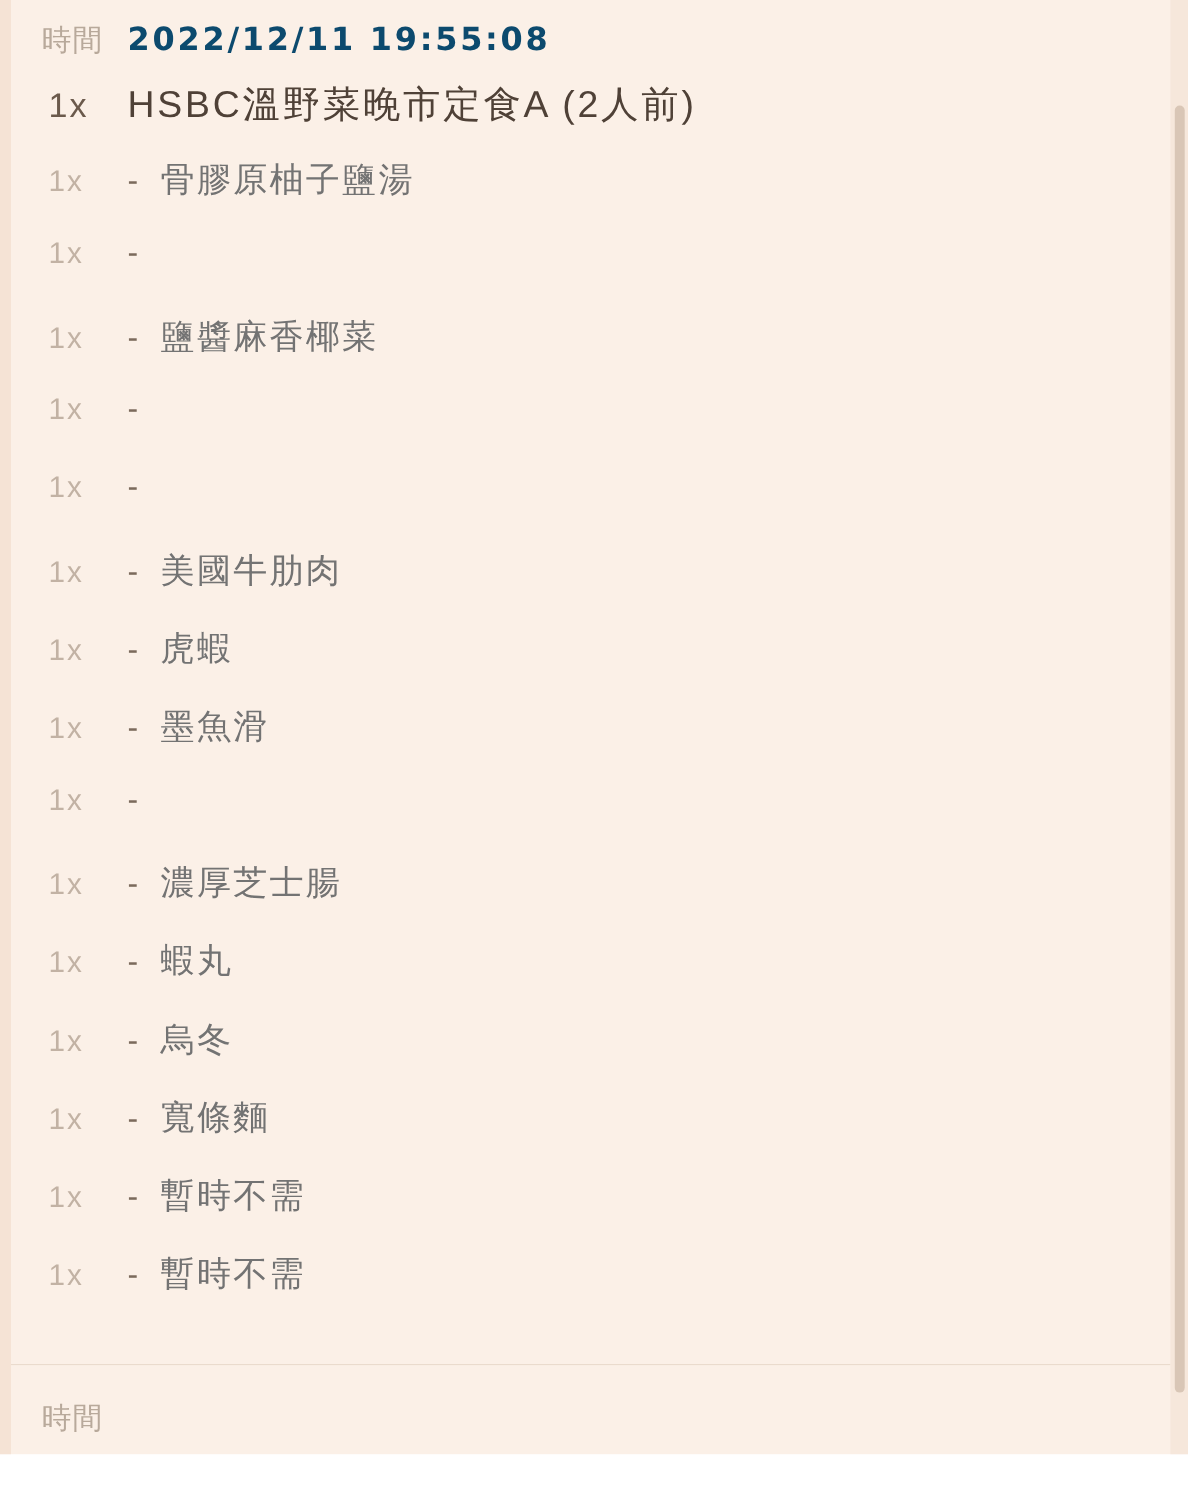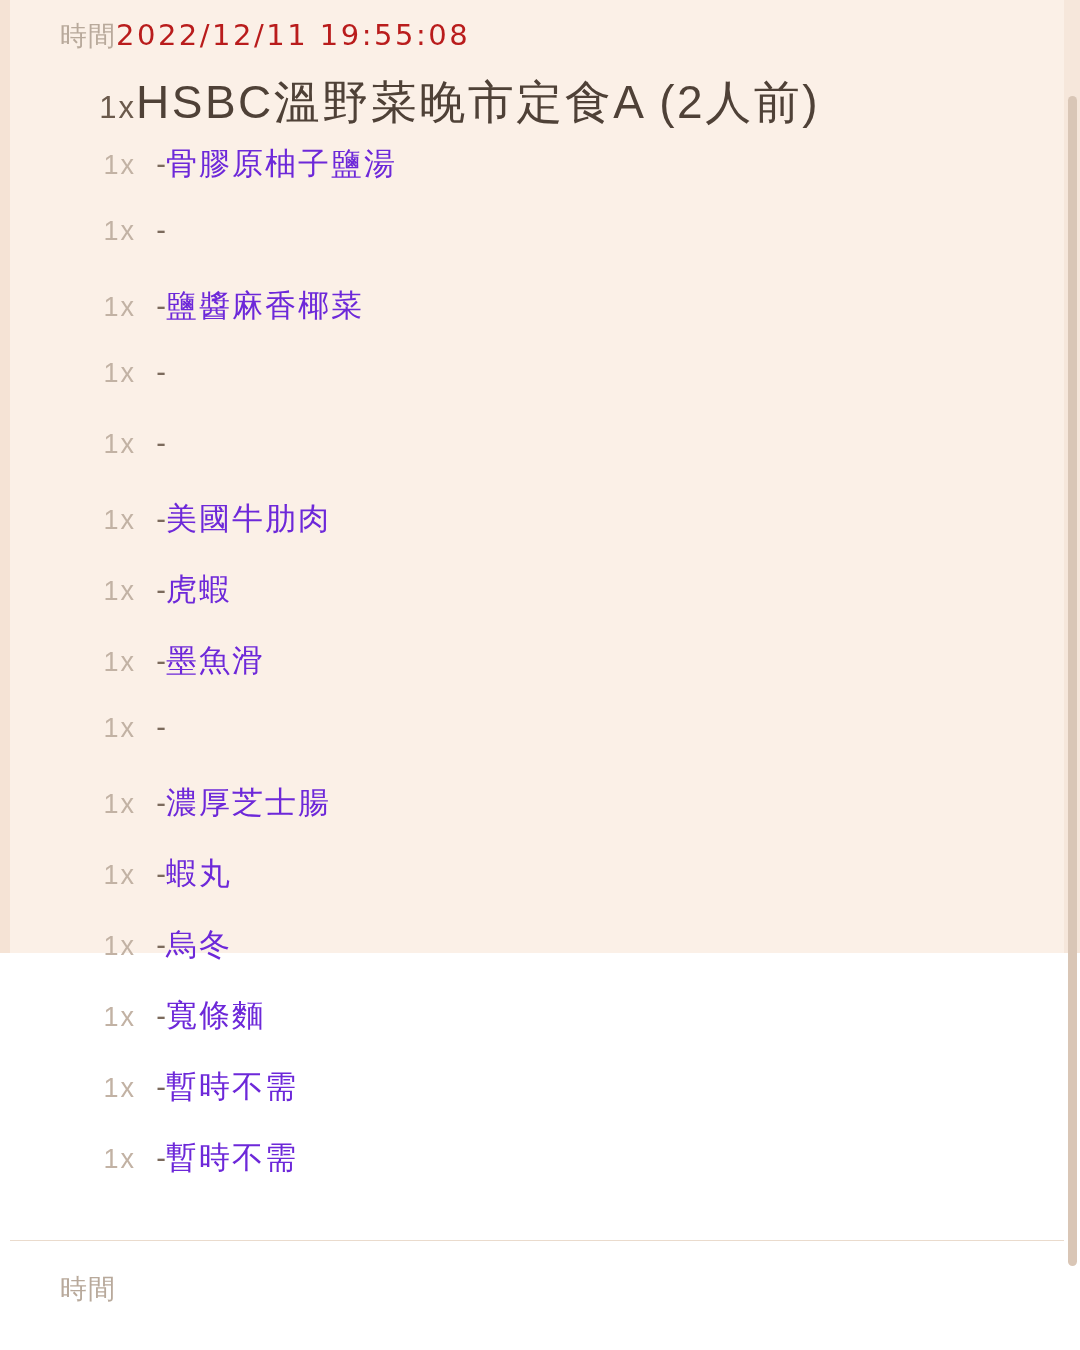--- a/index.html
+++ b/index.html
@@ -9,24 +9,23 @@
   }
   body {
     width: 1080px;
     height: 1350px;
     font-family: "Liberation Sans", "DejaVu Sans", sans-serif;
     overflow: hidden;
   }
   .screen {
     position: relative;
     width: 1080px;
-    height: 953px;
+    height: 1322px;
     background: #fbf0e7;
     box-sizing: border-box;
-    text-align: right;
   }
 
   
   .left-strip {
     position: absolute;
     left: 0;
     top: 0;
     width: 10px;
     height: 100%;
     background: #f5e3d5;
@@ -74,29 +73,29 @@
   .time-label {
     width: 106px;
     padding-left: 28px;
     box-sizing: border-box;
     font-size: 27px;
     color: #b8a99b;
     letter-spacing: 1px;
   }
   .time-value {
     font-size: 29px;
-    color: #b91c1c;
+    color: #0c4a6e;
     letter-spacing: 2.5px;
     font-family: "DejaVu Sans", "Liberation Sans", sans-serif;
+    font-weight: bold;
   }
 
   
   .items {
     margin-top: 6px;
-    margin-left: 20px;
   }
   .item-row {
     display: flex;
     align-items: baseline;
     height: 71px;
   }
   .qty {
     width: 106px;
     padding-left: 34px;
     box-sizing: border-box;
@@ -109,25 +108,25 @@
     color: #6b5a4c;
     letter-spacing: 2px;
   }
   .dash {
     width: 30px;
     font-size: 29px;
     color: #7b6a5c;
   }
   .name {
     font-size: 31px;
-    color: #6d28d9;
+    color: #737373;
     letter-spacing: 2px;
   }
   .item-row.main .name {
-    font-size: 46px;
+    font-size: 34px;
     color: #4f4137;
     letter-spacing: 2.5px;
   }
   .spacer-bottom {
     height: 18px;
   }
 </style>
 </head>
 <body>
 

